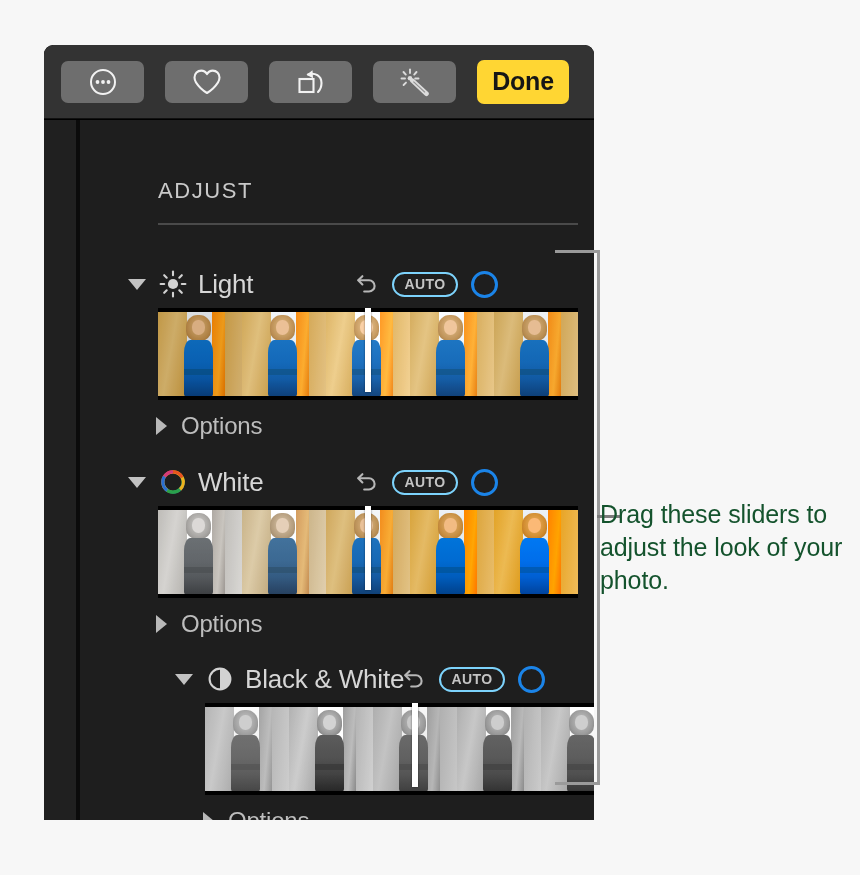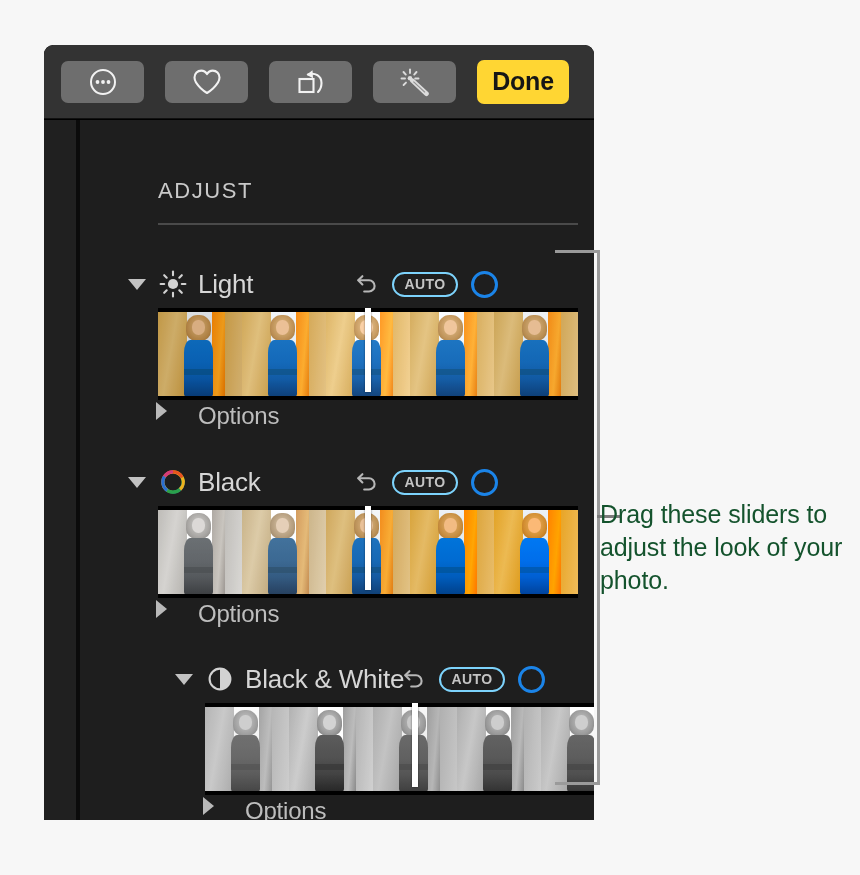--- a/index.html
+++ b/index.html
@@ -178,25 +178,24 @@
 
   
   .handle{
     position:absolute;top:0;width:6px;height:84px;
     background:#ffffff;
     box-shadow:0 0 2px rgba(0,0,0,.6);
   }
 
   .options-row{
     height:48px;
-    display:flex;
+    display:flex;align-items:center;
     padding-left:76px;
     box-sizing:border-box;
     margin-top:2px;
-    gap:17px;
   }
   .options-label{
     color:#bdbdbd;
     font-size:24px;
     letter-spacing:-0.2px;
   }
 
   
   #callout{position:absolute;left:553px;top:250px;width:58px;height:535px;}
   #cal-v{position:absolute;left:44px;top:0;width:3px;height:535px;background:#9a9a9a;}
@@ -391,21 +390,21 @@
                   </linearGradient>
                 </defs>
       <circle cx="14" cy="14" r="10.2" fill="none" stroke="url(#cw1)" stroke-width="3.2"></circle>
       <path d="M14 3.8 A10.2 10.2 0 0 1 23.3 9.6" fill="none" stroke="#e8531f" stroke-width="3.2"></path>
       <path d="M23.3 9.6 A10.2 10.2 0 0 1 21 21.5" fill="none" stroke="#f0b21d" stroke-width="3.2"></path>
       <path d="M21 21.5 A10.2 10.2 0 0 1 8.2 22.4" fill="none" stroke="#2aa04c" stroke-width="3.2"></path>
       <path d="M8.2 22.4 A10.2 10.2 0 0 1 5.5 8.4" fill="none" stroke="#2a6fd0" stroke-width="3.2"></path>
       <path d="M5.5 8.4 A10.2 10.2 0 0 1 14 3.8" fill="none" stroke="#d43b7a" stroke-width="3.2"></path>
     </svg>
             </span>
-            <span class="sec-label">Black</span>
+            <span class="sec-label">White</span>
             <span class="sec-ctrls">
               <span>
                 <svg class="revert-icon" viewBox="0 0 24 24">
     <path d="M7.4 4.2 L3.2 8.3 L7.4 12.4" fill="none" stroke="#b7b7b7" stroke-width="2.1" stroke-linecap="round" stroke-linejoin="round"></path>
     <path d="M3.6 8.3 H14 a5.6 5.6 0 0 1 0 11.2 H9.2" fill="none" stroke="#b7b7b7" stroke-width="2.1" stroke-linecap="round"></path>
   </svg>
               </span>
               <span class="auto-pill">AUTO</span>
               <span class="blue-ring" style="border-color: rgb(27, 132, 232);"></span>
             </span>

